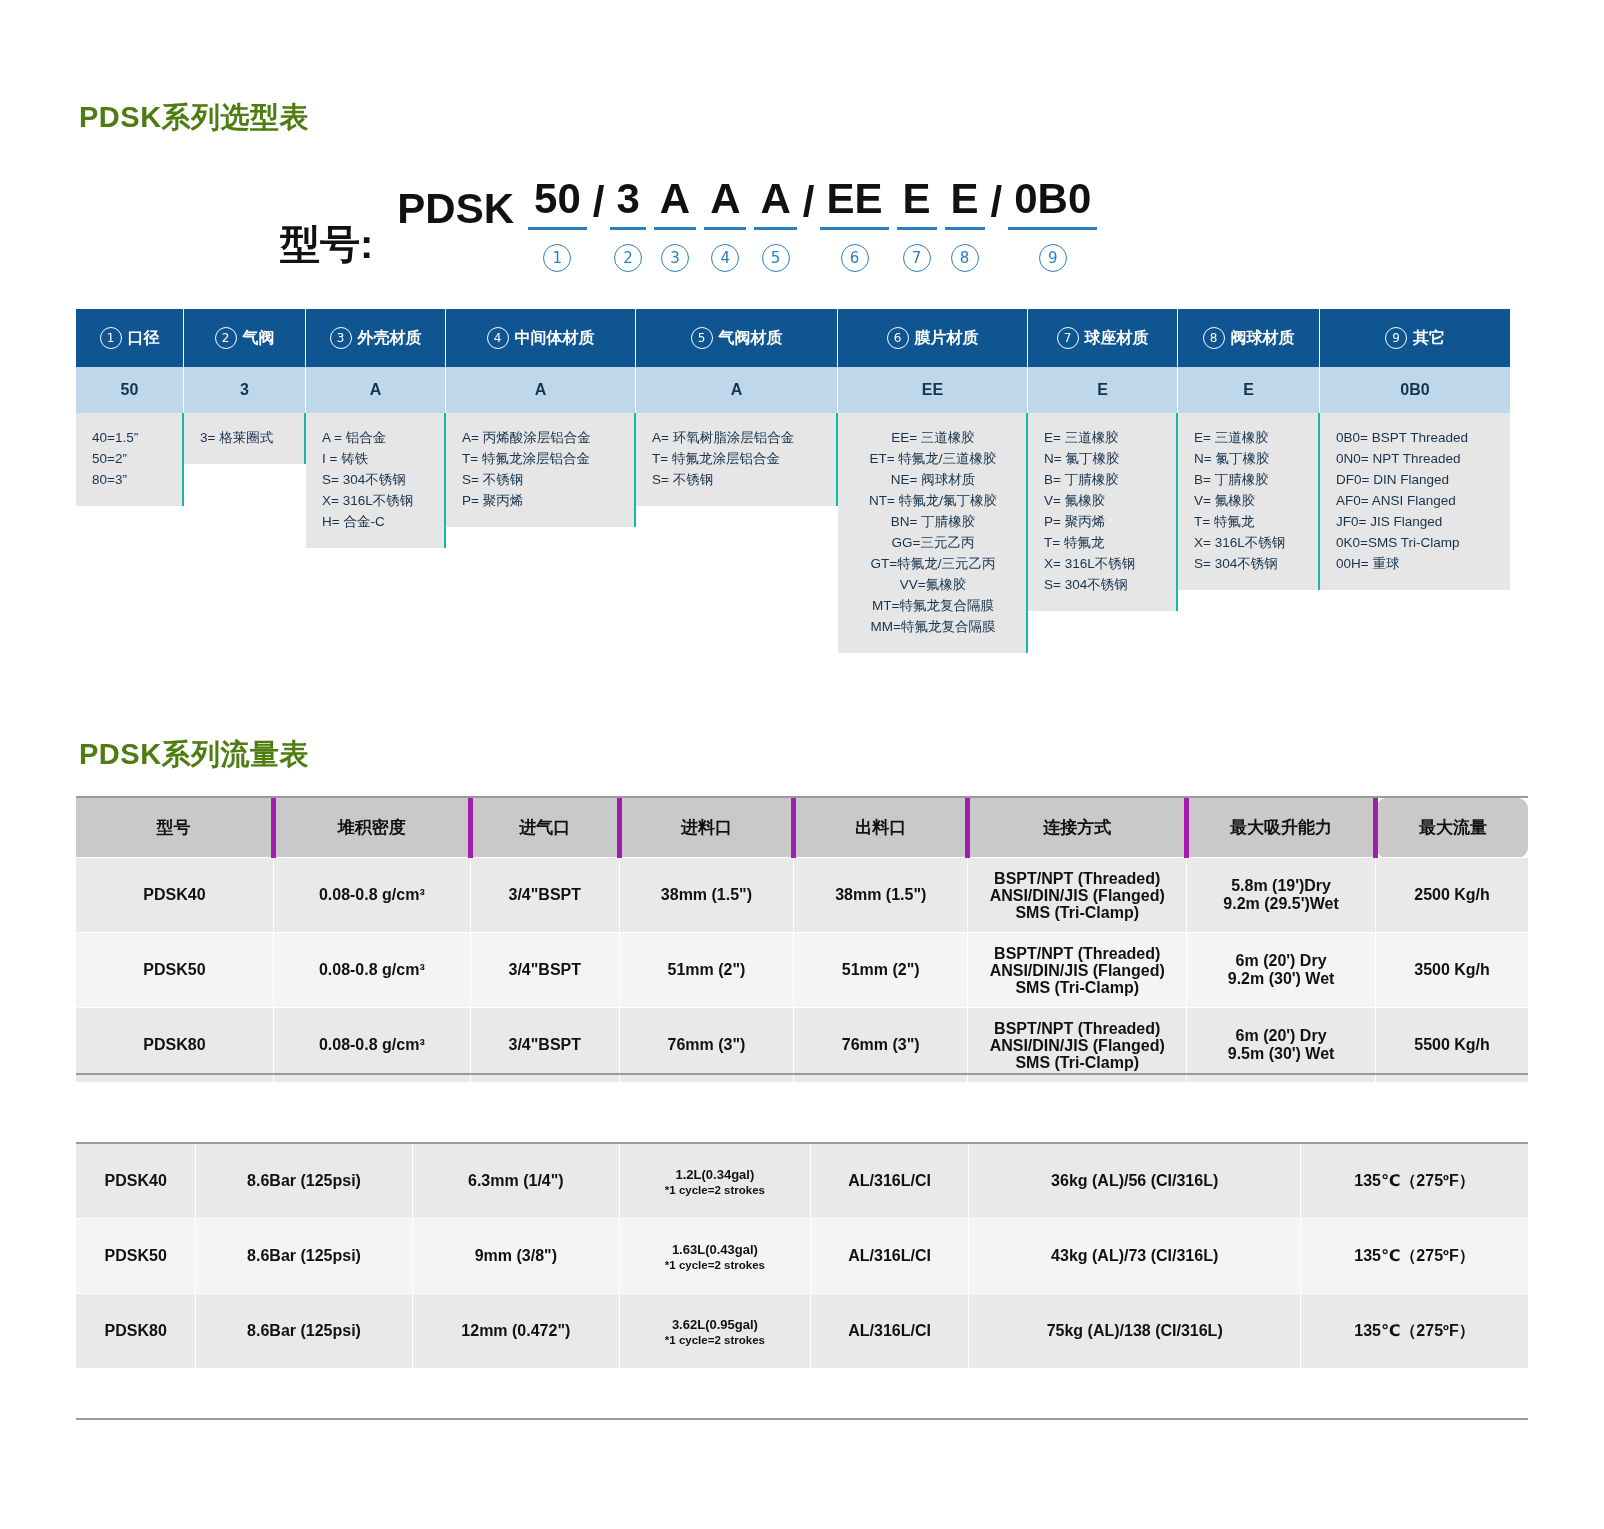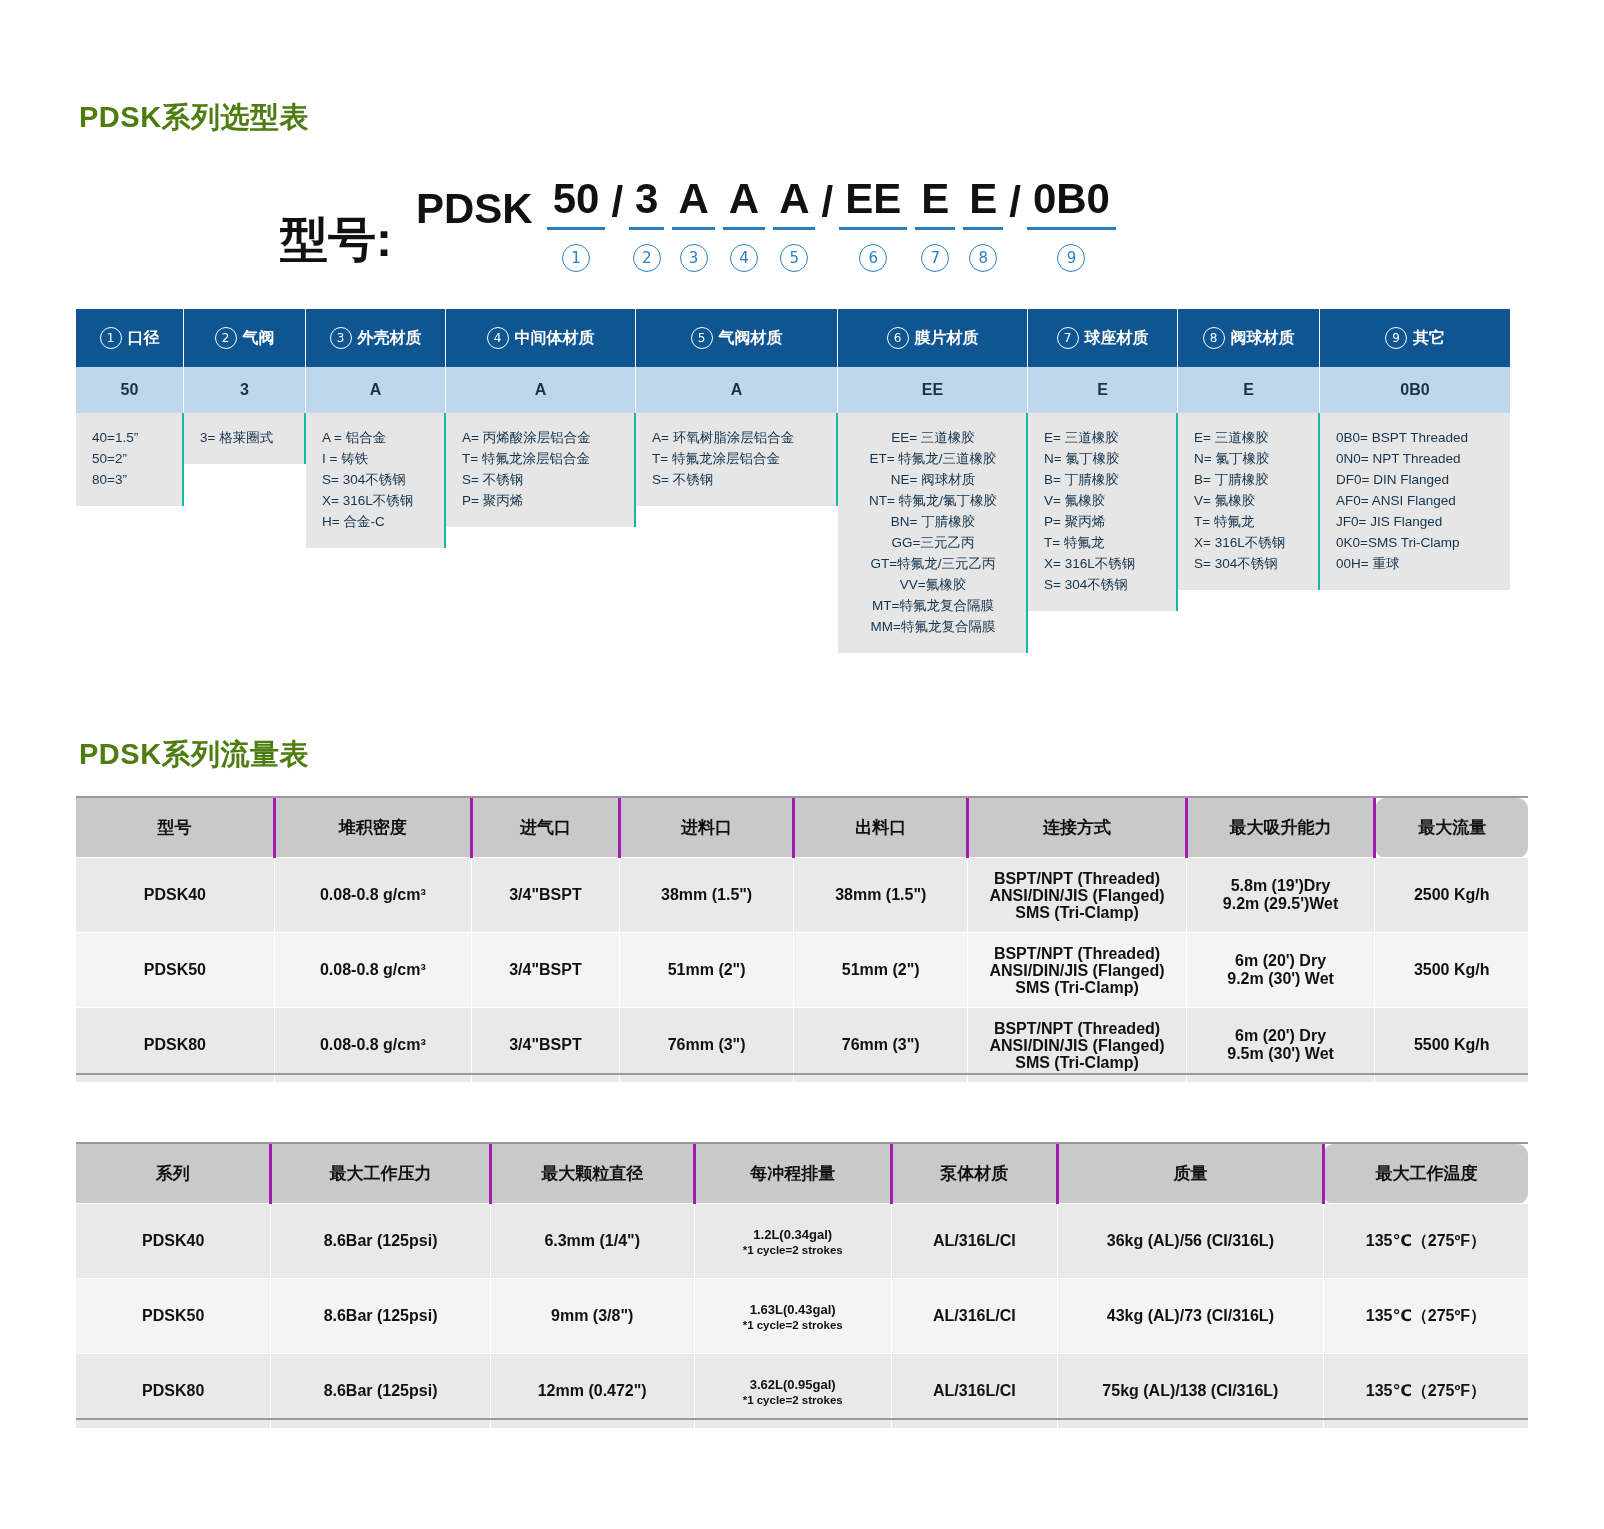--- a/index.html
+++ b/index.html
@@ -16,21 +16,21 @@
   .sec-title{
     position:absolute;
     font-size:29px;font-weight:bold;color:#4d7c0f;letter-spacing:.5px;
   }
   #title1{left:79px;top:98px;}
   #title2{left:79px;top:735px;}
 
   
   .modelwrap{position:absolute;left:280px;top:178px;}
   .modelline{display:flex;align-items:flex-end;font-size:42px;font-weight:bold;color:#111;letter-spacing:0px;}
-  .modelline .lbl{font-size:48px;font-weight:bold;margin-right:14px;}
+  .modelline .lbl{font-size:40px;font-weight:bold;margin-right:14px;}
   .mcell{display:flex;flex-direction:column;align-items:center;margin:0 4px;}
   .mcell .val{font-size:42px;font-weight:bold;line-height:1;padding:0 6px;}
   .mcell .ul{height:3px;background:#2a7fc1;width:100%;margin-top:7px;}
   .mcell .num{
     margin-top:14px;width:26px;height:26px;border:1.6px solid #2a7fc1;border-radius:50%;
     color:#2a7fc1;font-size:15px;font-weight:normal;display:flex;align-items:center;justify-content:center;
     font-family:"DejaVu Sans",sans-serif;
   }
   .sep{font-size:42px;font-weight:bold;margin:0 2px 0 2px;align-self:flex-start;}
   .nonum{visibility:hidden;}
@@ -69,21 +69,21 @@
   .c7{width:150px;}
   .c8{width:142px;}
   .c9{width:190px;}
 
   
   .ftable{position:absolute;border-collapse:collapse;}
   #flow1{left:76px;top:798px;width:1452px;}
   #flow2{left:76px;top:1144px;width:1452px;}
   .ftable tr.hdr td{
     background:#c9c9c9;color:#111;font-weight:bold;font-size:17px;
-    height:57px;text-align:center;border-right:3px solid #a21caf;
+    height:57px;text-align:center;border-right:5px solid #a21caf;
   }
   .ftable tr.hdr td:last-child{border-right:none;border-radius:11px;}
   .ftable td{
     text-align:center;vertical-align:middle;font-size:16px;color:#111;
     border-bottom:1px solid #ffffff;border-right:1px solid #ffffff;
   }
   .ftable tr.row td{height:72px;font-weight:bold;}
   .ftable tr.rowA td{background:#e9e9e9;}
   .ftable tr.rowB td{background:#f4f4f4;}
   .ftable td.name{font-weight:bold;}
@@ -367,29 +367,20 @@
       </td>
       <td>5500 Kg/h</td>
     </tr>
   </tbody>
     </table>
   <div class="toprule" style="left:76px;top:796px;width:1452px;"></div>
   <div class="botrule" style="left:76px;top:1073px;width:1452px;"></div>
 
   <table class="ftable" id="flow2">
     <tbody>
-        <tr class="hdr">
-      <td style="width:196px;">系列</td>
-      <td style="width:220px;">最大工作压力</td>
-      <td style="width:204px;">最大颗粒直径</td>
-      <td style="width:196px;">每冲程排量</td>
-      <td style="width:164px;">泵体材质</td>
-      <td style="width:268px;">质量</td>
-      <td style="width:204px;">最大工作温度</td>
-    </tr>
     <tr class="row rowA">
       <td class="name">PDSK40</td>
       <td>8.6Bar (125psi)</td>
       <td>6.3mm (1/4")</td>
       <td>
         <div class="small2">1.2L(0.34gal)</div>
         <div class="sub">*1 cycle=2 strokes</div>
       </td>
       <td>AL/316L/CI</td>
       <td>36kg (AL)/56 (CI/316L)</td>

